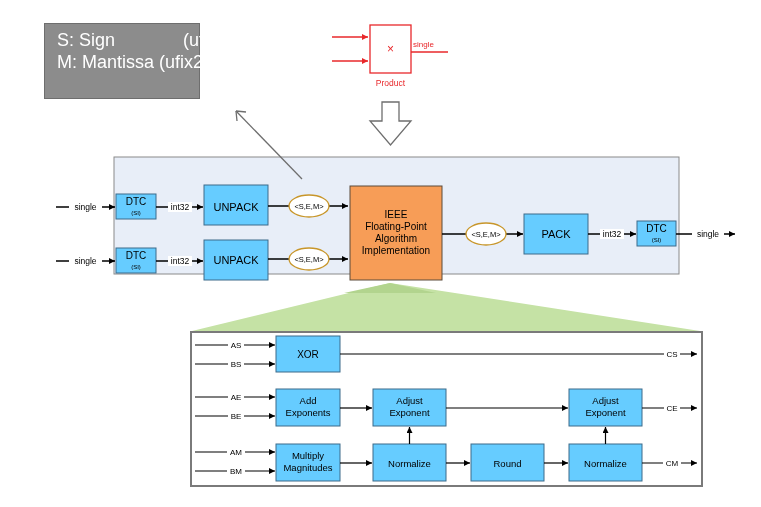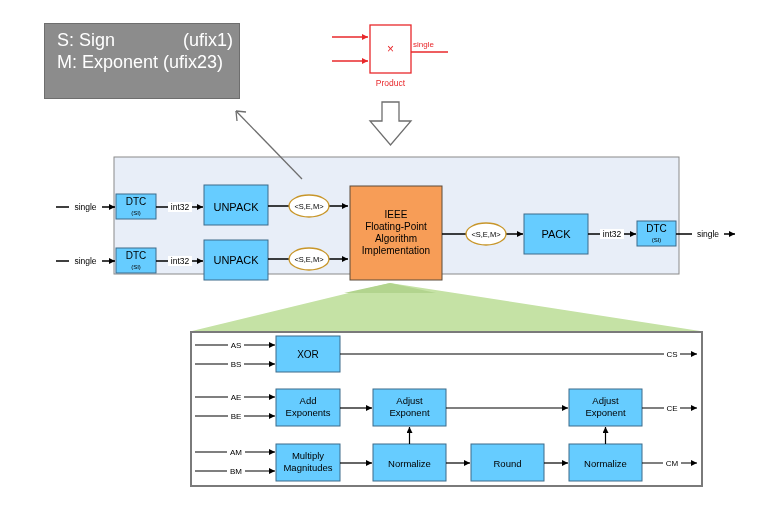--- a/index.html
+++ b/index.html
@@ -1,27 +1,27 @@
 <!DOCTYPE html>
 <html><head>
 <meta charset="utf-8">
 <style>
   html, body { margin:0; padding:0; background:#ffffff; }
   body { width:761px; height:507px; position:relative; overflow:hidden; font-family:"Liberation Sans", sans-serif; }
   svg { position:absolute; left:0; top:0; }
-  .legend { position:absolute; left:44px; top:23px; width:196px; height:76px; background:#8c8c8c; border:1px solid #6e6e6e; box-sizing:border-box; padding:5px 0 0 12px; color:#ffffff; font-size:18px; line-height:22px; }
+  .legend { position:absolute; left:44px; top:23px; width:156px; height:76px; background:#8c8c8c; border:1px solid #6e6e6e; box-sizing:border-box; padding:5px 0 0 12px; color:#ffffff; font-size:18px; line-height:22px; }
   .legend .row { white-space:pre; }
   .lbl { font-family:"Liberation Sans", sans-serif; }
 </style>
 </head>
 <body>
 
 <div class="legend">
   <div class="row"><span>S: Sign</span><span style="display:inline-block;width:68px"></span><span>(ufix1)</span></div>
-  <div class="row"><span>M: Exponent</span> <span>(ufix23)</span></div>
+  <div class="row"><span>M: Mantissa</span> <span>(ufix23)</span></div>
 </div>
 
 <svg width="761" height="507" viewBox="0 0 761 507">
   <defs>
     <marker id="ah" viewBox="0 0 10 10" refX="10" refY="5" markerWidth="7" markerHeight="6" orient="auto" markerUnits="userSpaceOnUse">
       <path d="M0,0 L10,5 L0,10 z" fill="#000"></path>
     </marker>
     <marker id="ahr" viewBox="0 0 10 10" refX="10" refY="5" markerWidth="7" markerHeight="6" orient="auto" markerUnits="userSpaceOnUse">
       <path d="M0,0 L10,5 L0,10 z" fill="#e8282b"></path>
     </marker>

